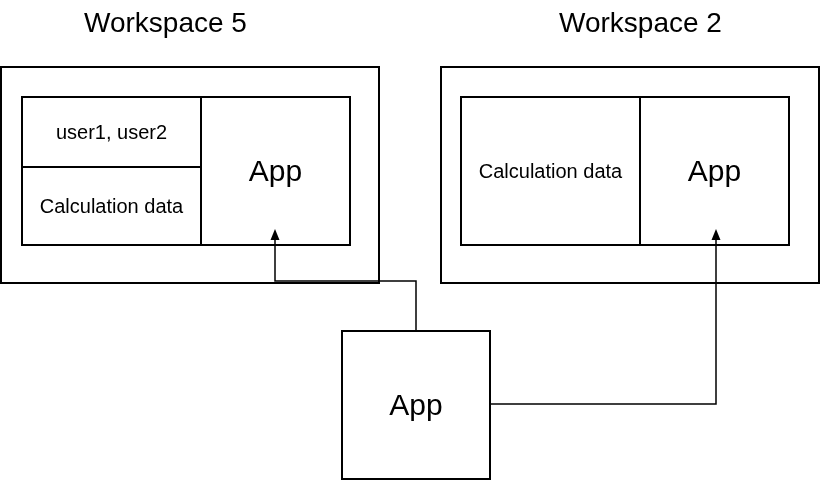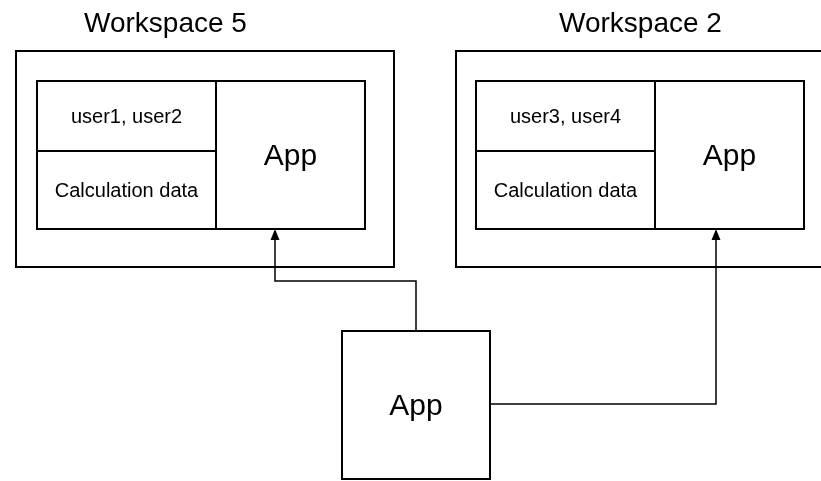--- a/index.html
+++ b/index.html
@@ -27,27 +27,26 @@
     height: 34px;
     line-height: 34px;
     font-size: 28px;
     white-space: nowrap;
     color: var(--text-color);
   }
   .ws-title.t1 { left: 84px; }
   .ws-title.t2 { left: 512px; margin-left: 47px; }
   .ws-box {
     position: absolute;
-    top: 50px;
+    top: 66px;
     width: 380px;
     height: 218px;
     border: 2px solid var(--line-color);
     box-sizing: border-box;
     background: var(--bg-color);
-    margin-left: 15px;
   }
   .ws-box.w1 { left: 0px; }
   .ws-box.w2 { left: 440px; }
   .inner-table {
     position: absolute;
     top: 28px;
     width: 330px;
     height: 150px;
     border: 2px solid var(--line-color);
     box-sizing: border-box;
@@ -127,21 +126,20 @@
         <div class="cell users">user1, user2</div>
         <div class="cell calc">Calculation data</div>
       </div>
       <div class="cell app-cell">App</div>
     </div>
   </div>
 
   <div class="ws-box w2">
     <div class="inner-table">
       <div class="left-col">
-        <div class="cell users">user3, user4</div>
         <div class="cell calc">Calculation data</div>
       </div>
       <div class="cell app-cell">App</div>
     </div>
   </div>
 
   <div class="central-app">
     <span>App</span>
   </div>
 

